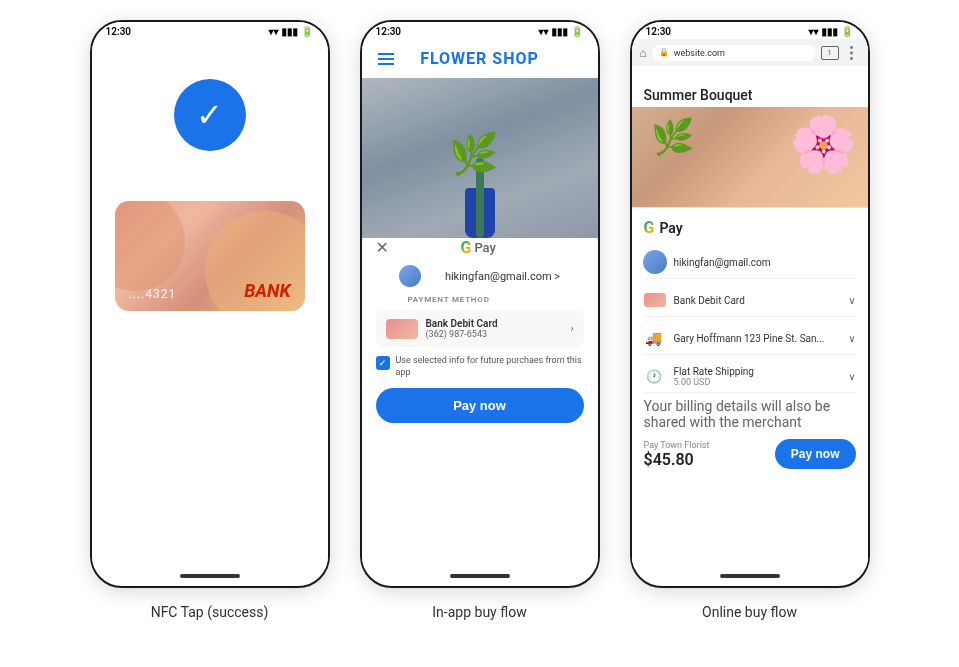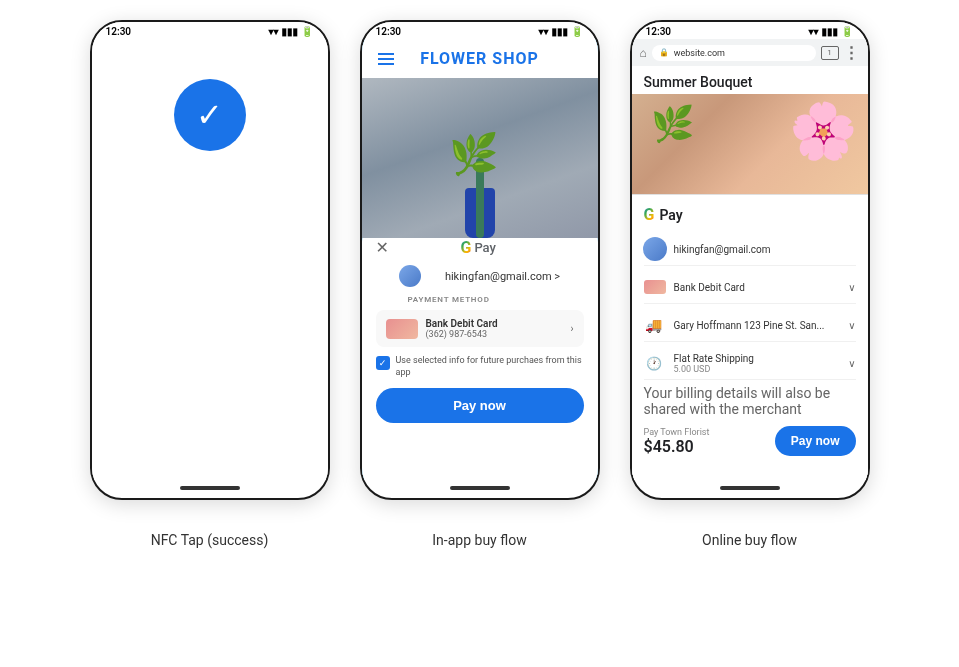--- a/index.html
+++ b/index.html
@@ -24,26 +24,26 @@
     .phone-container {
       display: flex;
       flex-direction: column;
       align-items: center;
       gap: 12px;
     }
     .phone-label {
       font-size: 14px;
       color: #333;
       text-align: center;
-      margin-top: 20px;
+      margin-top: 4px;
     }
     
     .phone {
       width: 240px;
-      height: 480px;
+      height: 568px;
       background: #fff;
       border: 2.5px solid #1a1a1a;
       border-radius: 32px;
       position: relative;
       overflow: hidden;
       display: flex;
       flex-direction: column;
       box-shadow: 0 4px 20px rgba(0,0,0,0.15);
     }
     
@@ -398,21 +398,21 @@
       background: #fff;
       flex: 1;
       display: flex;
       flex-direction: column;
       overflow: hidden;
     }
     .page-title-web {
       font-size: 14px;
       font-weight: 500;
       color: #202124;
-      padding: 8px 12px 4px;
+      padding: 21px 12px 4px;
     }
     .bouquet-image {
       width: 100%;
       height: 100px;
       background: linear-gradient(135deg, #d4b090 0%, #c8987a 30%, #e8b898 60%, #f0c8a0 100%);
       position: relative;
       overflow: hidden;
       flex-shrink: 0;
     }
     .flower-orange {
@@ -548,20 +548,26 @@
         <div class="status-icons">
           <span>▾▾</span>
           <span>▮▮▮</span>
           <span>🔋</span>
         </div>
       </div>
       <div class="phone1-content">
         <div class="blue-circle">
           <span class="checkmark">✓</span>
         </div>
+        <div class="bank-card">
+          <div class="card-bottom">
+            <span class="card-number">....4321</span>
+            <span class="bank-name">BANK</span>
+          </div>
+        </div>
       </div>
       <div class="home-indicator"></div>
     </div>
     <span class="phone-label">NFC Tap (success)</span>
   </div>
 
   <div class="phone-container">
     <div class="phone">
       <div class="status-bar">
         <span>12:30</span>

